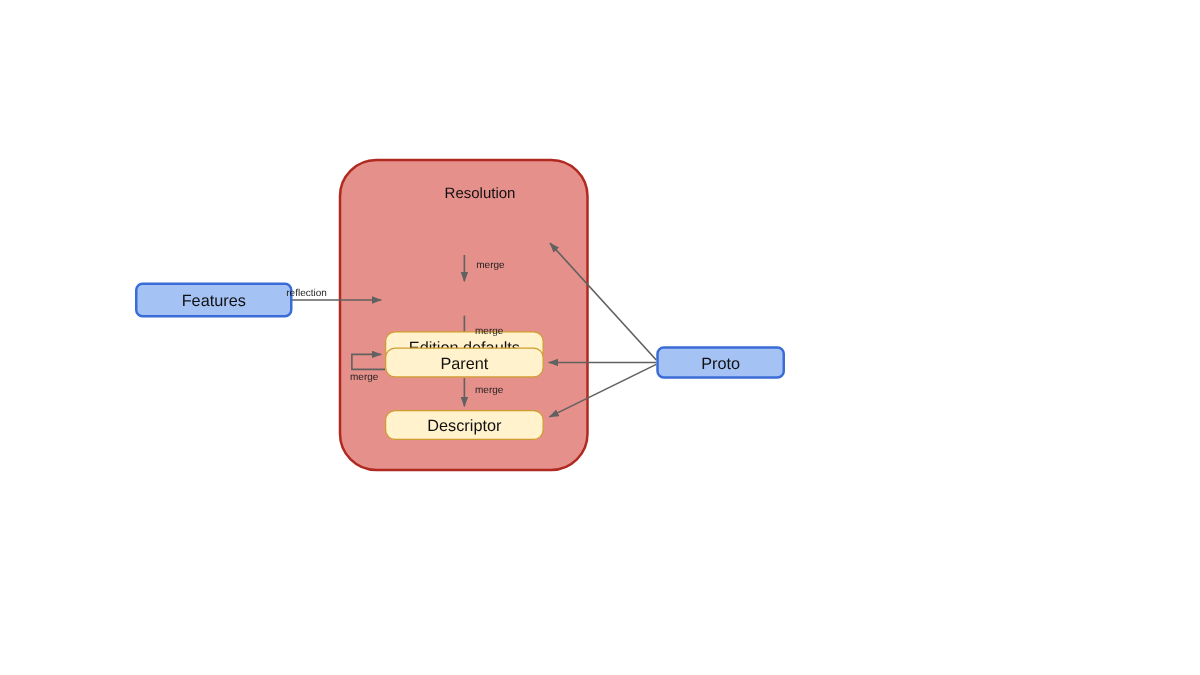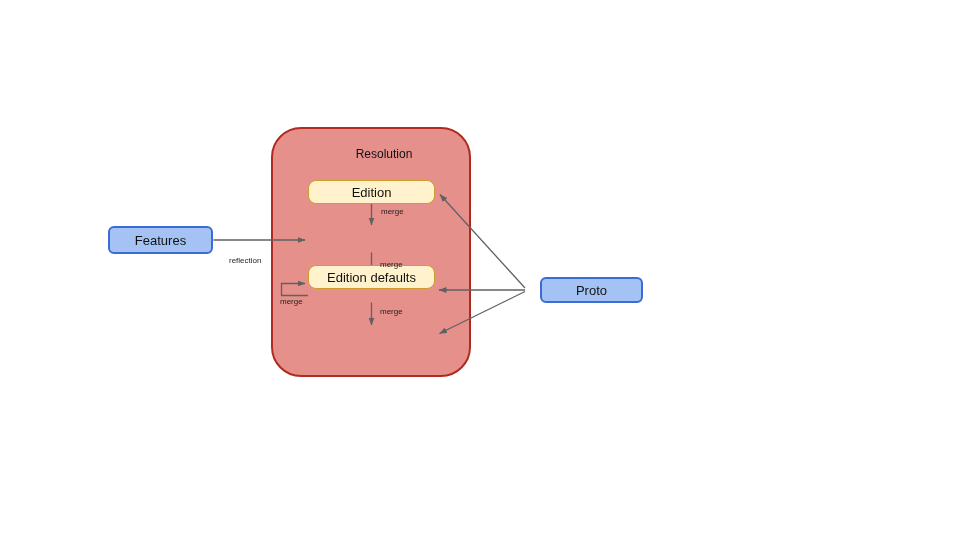--- a/index.html
+++ b/index.html
@@ -43,30 +43,30 @@
   }
   .node.blue{
     background:var(--blue-fill);
     border:2px solid var(--blue-border);
     border-radius:6px;
   }
   #node-edition{top:180px;}
   #node-edition-defaults{top:228px;margin-top:37px;}
   #node-parent{top:278px;}
   #node-descriptor{top:328px;}
-  #node-features{left:108px;top:226px;width:105px;height:28px;}
-  #node-proto{left:540px;top:277px;width:103px;height:26px;}
+  #node-features{left:108px;top:226px;width:126px;height:28px;}
+  #node-proto{left:525px;top:277px;width:103px;height:26px;}
   .edge-label{
     position:absolute;z-index:4;font-size:8px;color:#1f1f1f;white-space:nowrap;
   }
   #label-input{left:381px;top:207px;}
   #label-merge-1{left:380px;top:260px;}
   #label-merge-self{left:280px;top:297px;}
   #label-merge-2{left:380px;top:307px;}
-  #label-reflection{left:229px;top:256px;text-align:center;}
+  #label-reflection{left:229px;top:230px;text-align:center;}
 </style>
 </head>
 <body>
 
 <div class="canvas">
 
   <div class="group">
     <div class="group-title">Resolution</div>
   </div>
 
@@ -79,22 +79,23 @@
     <path class="edge" d="M371.5,204 L371.5,225" marker-end="url(#arrow)"></path>
     <path class="edge" d="M371.5,252.5 L371.5,275" marker-end="url(#arrow)"></path>
     <path class="edge" d="M371.5,302.5 L371.5,325" marker-end="url(#arrow)"></path>
     <path class="edge" d="M213.5,240 L305,240" marker-end="url(#arrow)"></path>
     <path class="edge" d="M308,295.5 L281.5,295.5 L281.5,283.5 L305,283.5" marker-end="url(#arrow)"></path>
     <path class="edge" d="M525,288 L440,194.5" marker-end="url(#arrow)"></path>
     <path class="edge" d="M525,290 L439,290" marker-end="url(#arrow)"></path>
     <path class="edge" d="M525,291.5 L439.5,333.5" marker-end="url(#arrow)"></path>
   </svg>
 
-  <div class="node yellow" id="node-edition">Edition</div>
   <div class="node yellow" id="node-edition-defaults">Edition defaults</div>
+  <div class="node yellow" id="node-parent">Parent</div>
+  <div class="node yellow" id="node-descriptor">Descriptor</div>
 
   <div class="node blue" id="node-features">Features</div>
   <div class="node blue" id="node-proto">Proto</div>
 
   <div class="edge-label" id="label-input">merge</div>
   <div class="edge-label" id="label-merge-1">merge</div>
   <div class="edge-label" id="label-merge-self">merge</div>
   <div class="edge-label" id="label-merge-2">merge</div>
   <div class="edge-label" id="label-reflection">reflection</div>
 

